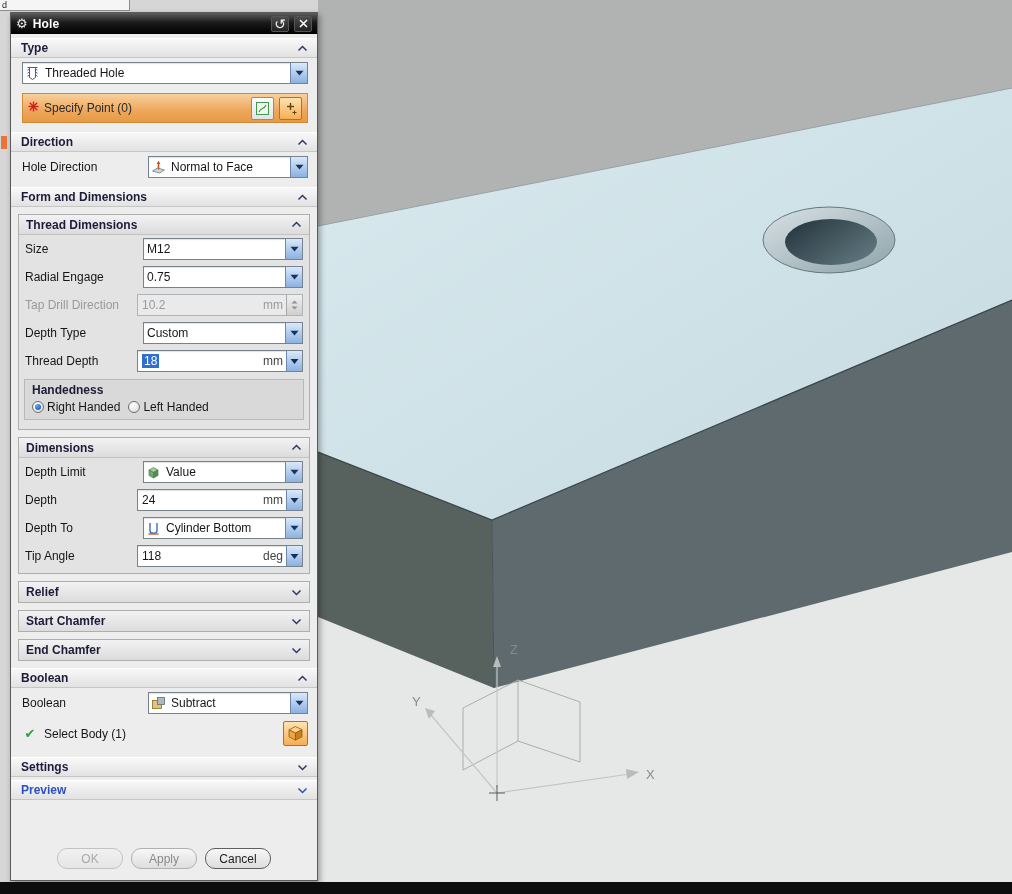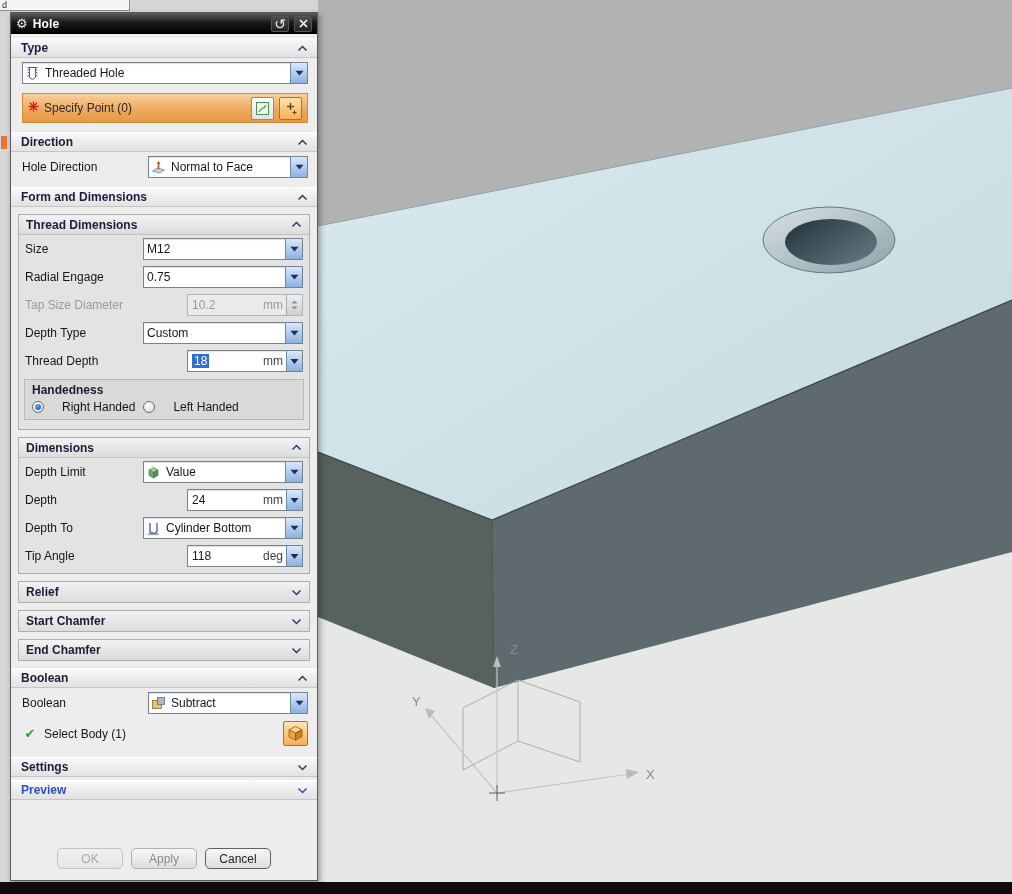--- a/index.html
+++ b/index.html
@@ -35,55 +35,55 @@
   .row{display:flex;align-items:center;padding:4px 9px 2px 11px;gap:6px;}
   .row .lbl{flex:1;}
 
   .combo{display:flex;align-items:center;height:22px;background:#fff;border:1px solid #78828c;box-shadow:inset 0 1px 1px rgba(0,0,0,.12);}
   .combo.full{flex:1;}
   .combo.w142{width:160px;}
   .cicon{width:19px;display:flex;justify-content:center;align-items:center;}
   .ctext{flex:1;padding:0 3px;white-space:nowrap;overflow:hidden;}
   .dd{width:17px;align-self:stretch;background:linear-gradient(#d9e9fb,#8cb1e0);border-left:1px solid #6d88ac;display:flex;align-items:center;justify-content:center;}
 
-  .field{display:flex;align-items:center;height:22px;width:116px;background:#fff;border:1px solid #78828c;box-shadow:inset 0 1px 1px rgba(0,0,0,.12);}
+  .field{display:flex;align-items:center;height:22px;width:166px;background:#fff;border:1px solid #78828c;box-shadow:inset 0 1px 1px rgba(0,0,0,.12);}
   .fval{flex:1;padding:0 4px;white-space:nowrap;}
   .funit{color:#444;padding-right:3px;}
   .spin{width:16px;align-self:stretch;background:linear-gradient(#d9e9fb,#8cb1e0);border-left:1px solid #6d88ac;display:flex;align-items:center;justify-content:center;}
   .field.disabled{background:#eaeaea;border-color:#adb5bb;color:#9a9a9a;box-shadow:none;}
   .field.disabled .funit{color:#9a9a9a;}
   .spin.gray{background:linear-gradient(#efefef,#cfcfcf);border-left:1px solid #a8a8a8;flex-direction:column;gap:2px;}
   .sel{background:#2f6fd0;color:#fff;padding:0 2px;}
 
   .group{margin:7px 7px 0 7px;border:1px solid #aeaeae;background:#e3e3e3;}
   .grp-hdr{height:20px;display:flex;align-items:center;justify-content:space-between;padding:0 7px;background:linear-gradient(#f2f2f2,#dcdcdc);border-bottom:1px solid #c2c2c2;gap:24px;}
   .g-title{font-weight:bold;color:#1c1c3a;}
   .group.collapsed .grp-hdr{border-bottom:none;}
   .grp-row{display:flex;align-items:center;padding:3px 6px;gap:4px;}
   .grp-row .lbl{flex:1;}
   .grp-body{padding-bottom:3px;}
 
   .subgrp{margin:4px 5px 6px;border:1px solid #b8b8b8;background:#d9d9d9;}
   .subgrp-hdr{padding:3px 7px 0;font-weight:bold;color:#1c1c3a;}
   .radio-row{display:flex;align-items:center;padding:3px 7px 5px;}
-  .radio{display:flex;align-items:center;gap:18px;margin-right:8px;}
+  .radio{display:flex;align-items:center;gap:3px;margin-right:8px;}
   .rdot{width:12px;height:12px;border-radius:50%;border:1px solid #6e6e6e;background:radial-gradient(circle at 35% 30%,#ffffff,#d8d8d8);position:relative;flex-shrink:0;}
   .radio.checked .rdot::after{content:"";position:absolute;inset:2px;border-radius:50%;background:radial-gradient(circle at 35% 30%,#63a7f5,#0b4fb0);}
 
   .specify{margin:7px 9px 2px 11px;height:30px;display:flex;align-items:center;gap:5px;padding:0 5px;background:linear-gradient(#f8d09e,#eda75b 60%,#e89a45);border:1px solid #cf8a38;}
   .sp-label{flex:1;color:#2a2a2a;}
   .mini-btn{width:23px;height:23px;border:1px solid #7f8fa0;background:linear-gradient(#fdfdfd,#dde4ea);display:flex;align-items:center;justify-content:center;border-radius:2px;padding:0;}
   .mini-btn.active{background:linear-gradient(#ffe3b2,#f5ae55);border:1px solid #c06f10;}
   .mini-btn.big{width:25px;height:25px;}
 
   .selbody{padding-top:5px;padding-bottom:4px;}
   .check-icon{color:#2f9e3f;font-size:13px;width:16px;text-align:center;}
 
   .btn-row{margin-top:auto;display:flex;justify-content:center;gap:8px;padding:9px 0 7px;}
-  .btn{width:66px;height:21px;border:1px solid #8f8f8f;background:linear-gradient(#f7f7f7,#dedede);font-family:inherit;font-size:12px;color:#222;border-radius:5px;}
+  .btn{width:66px;height:21px;border:1px solid #8f8f8f;background:linear-gradient(#f7f7f7,#dedede);font-family:inherit;font-size:12px;color:#222;border-radius:10px;}
   .btn.disabled{color:#a8a8a8;border-color:#c2c2c2;background:linear-gradient(#f1f1f1,#e5e5e5);}
   .btn.dim{color:#8a8a8a;border-color:#b0b0b0;}
   .btn.cancel{border-color:#5f5f5f;}
 </style>
 </head>
 <body>
 
 <div class="page">
 
   <div class="win-fragment">
@@ -272,21 +272,21 @@
             <div class="combo w142">
               <span class="ctext">0.75</span>
               <span class="dd">
                   <svg width="9" height="6" viewBox="0 0 9 6">
                     <path d="M0.5 0.8 L8.5 0.8 L4.5 5.4 Z" fill="#17335f"></path>
                   </svg>
                 </span>
             </div>
           </div>
           <div class="grp-row">
-            <span class="lbl" style="color:#9a9a9a">Tap Size Diameter</span>
+            <span class="lbl" style="color:#9a9a9a">Tap Drill Direction</span>
             <div class="field disabled">
               <span class="fval">10.2</span>
               <span class="funit">mm</span>
               <span class="spin gray">
                 <svg width="7" height="4" viewBox="0 0 7 4">
                     <path d="M0.5 3.5 L6.5 3.5 L3.5 0.5 Z" fill="#909090"></path>
                   </svg>
                 <svg width="7" height="4" viewBox="0 0 7 4">
                     <path d="M0.5 0.5 L6.5 0.5 L3.5 3.5 Z" fill="#909090"></path>
                   </svg>

